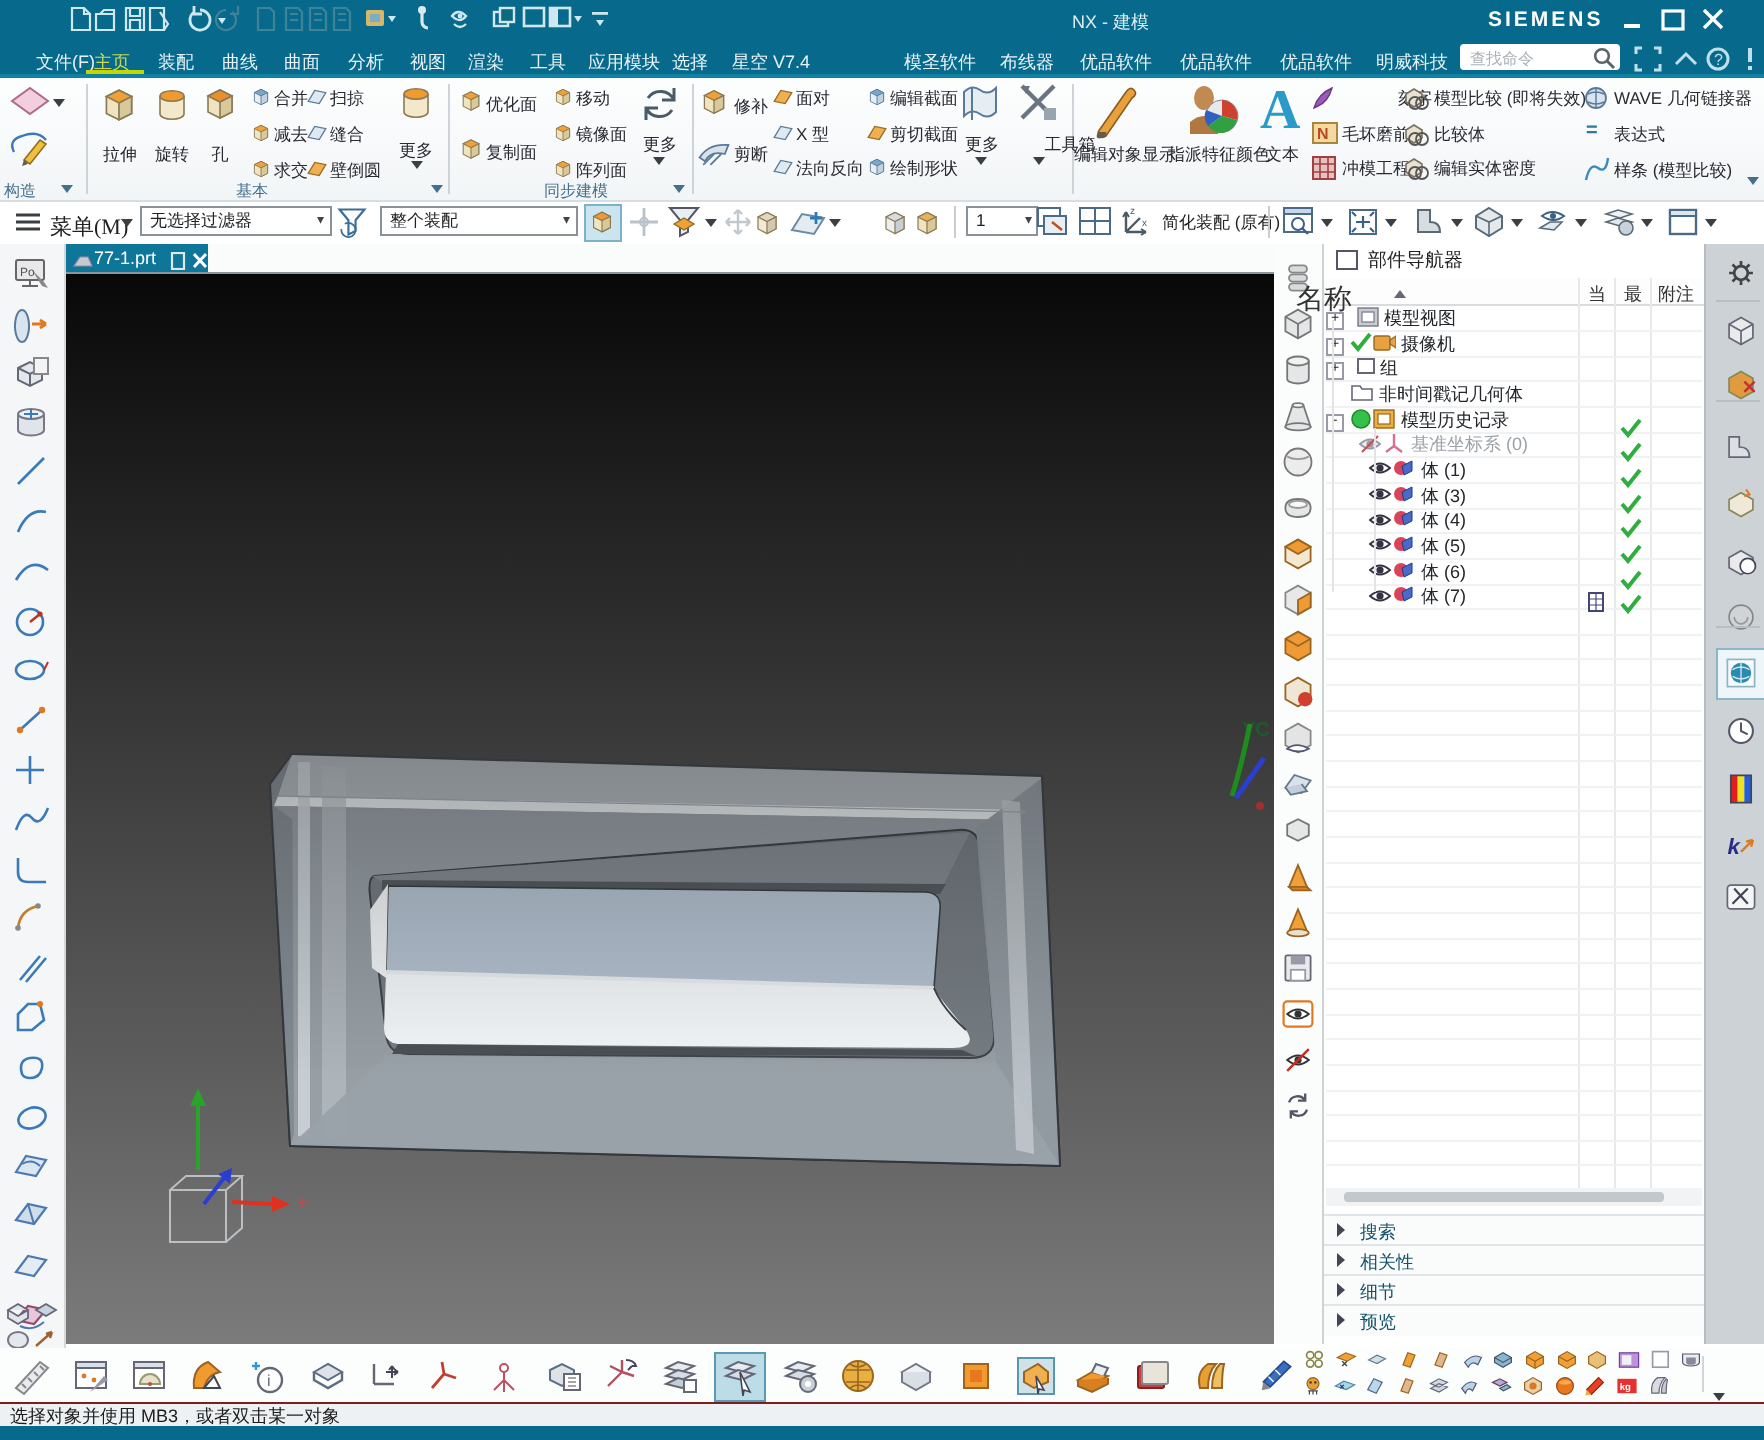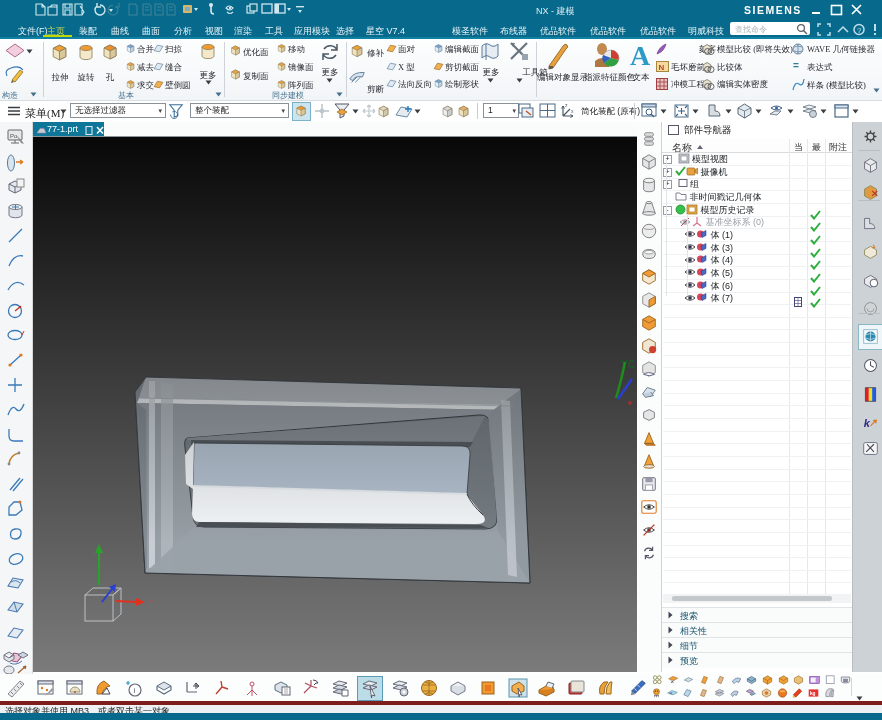--- a/index.html
+++ b/index.html
@@ -3,31 +3,31 @@
 <style>
 html,body{margin:0;padding:0;width:882px;height:720px;overflow:hidden;font-family:"Liberation Sans",sans-serif;}
 .ab{position:absolute;}
 body{position:relative;background:#fff;}
 .titlebar{left:0;top:0;width:882px;height:20px;background:#076a8c;}
 .menubar{left:0;top:20px;width:882px;height:17px;background:#076a8c;border-bottom:2px solid #0f81a3;}
 .mtab{position:absolute;top:25px;color:#e6f2f6;font-size:9px;white-space:nowrap;}
 .ribbon{left:0;top:39px;width:882px;height:61px;background:linear-gradient(#fdfefe,#f2f5f7);border-bottom:1px solid #d8dde1;}
 .rsep{position:absolute;top:42px;width:1px;height:55px;background:#cdd3d8;}
 .rlbl{position:absolute;top:90px;font-size:8px;color:#44708e;white-space:nowrap;}
-.rtxt{position:absolute;font-size:8.5px;color:#2a2a33;white-space:nowrap;font-family:Liberation Serif, serif;}
+.rtxt{position:absolute;font-size:8.5px;color:#2a2a33;white-space:nowrap;}
 .blbl{position:absolute;font-size:8.5px;color:#2a2a33;white-space:nowrap;text-align:center;}
 .combo{position:absolute;height:13px;background:#fff;border:1px solid #8a9299;font-size:8.5px;color:#222;line-height:13px;padding-left:4px;}
 .doctab{position:absolute;left:33px;top:122px;width:71px;height:15px;background:#0e7699;color:#fff;font-size:9px;line-height:15px;}
 .viewport{left:33px;top:137px;width:604px;height:535px;background:linear-gradient(#080808,#7b7b7b);}
 .sidebar{left:0;top:122px;width:32px;height:552px;background:#f4f6f7;border-right:1px solid #d4d8db;}
 .resbar{left:638px;top:122px;width:23px;height:550px;background:#fbfcfc;}
 .panel{left:661px;top:122px;width:191px;height:550px;background:#fff;}
 .rstrip{left:852px;top:122px;width:30px;height:550px;background:#cdd2d6;border-left:1px solid #b6bcc1;}
 .btoolbar{left:0;top:674px;width:882px;height:27px;background:#fcfdfd;}
-.statusbar{left:0;top:701px;width:882px;height:12px;background:#edf1f3;border-top:4px solid #7f1d1d;font-size:9px;color:#1d1d1d;}
+.statusbar{left:0;top:701px;width:882px;height:12px;background:#edf1f3;border-top:1px solid #7f1d1d;font-size:9px;color:#1d1d1d;}
 .tealfoot{left:0;top:713px;width:882px;height:7px;background:#076a8c;}
 .treerow{position:absolute;font-size:9px;color:#23272b;white-space:nowrap;height:13px;line-height:13px;}
 .sect{position:absolute;left:665px;width:183px;font-size:9px;color:#14526b;}
 svg{display:block;}
 </style></head>
 <body>
 <div class="ab titlebar"></div>
 <div class="ab" style="left:6px;top:4px;color:#fff;font-size:12.5px;font-weight:bold;letter-spacing:0.5px;margin-top:17px;">NX</div>
 <div class="ab" style="left:536px;top:5px;color:#dcedf2;font-size:9px;">NX - 建模</div>
 <div class="ab" style="left:744px;top:4px;color:#fff;font-size:10.5px;font-weight:bold;letter-spacing:1.5px;">SIEMENS</div>
@@ -231,21 +231,21 @@
 <svg class="ab" style="left:349px;top:43px" width="16" height="16" viewBox="0 0 20 20">
 <path d="M4 6 L10 3 L16 6 L16 14 L10 17 L4 14 Z" fill="#efe3c0" stroke="#8a7a55" stroke-width="0.8"></path>
 <path d="M4 6 L10 3 L16 6 L10 9 Z" fill="#f0a035" stroke="#8a7a55" stroke-width="0.8"></path>
 <path d="M10 9 L16 6 L16 14 L10 17 Z" fill="#d8c89a" stroke="#8a7a55" stroke-width="0.8"></path>
 </svg>
 <div class="rtxt" style="left:367px;top:48px">修补</div>
 <svg class="ab" style="left:348px;top:68px" width="18" height="18" viewBox="0 0 20 20">
 <path d="M2 12 q5 -8 16 -7 l-2 5 q-8 -2 -11 4 z" fill="#d9e2ea" stroke="#5a7a99" stroke-width="1"></path>
 <path d="M4 16 l6 -6 M8 16 l6 -6" stroke="#5a7a99" stroke-width="1"></path>
   </svg>
-<div class="rtxt" style="left:367px;top:84px">剪断</div>
+<div class="rtxt" style="left:367px;top:72px">剪断</div>
 <svg class="ab" style="left:386px;top:43.0px" width="11" height="11" viewBox="0 0 20 20">
     <path d="M2 14 L8 4 L18 6 L12 16 Z" fill="#f0b050" stroke="#9a6a25" stroke-width="1.2"></path>
   </svg>
 <div class="rtxt" style="left:398px;top:44.0px">面对</div>
 <svg class="ab" style="left:386px;top:60.5px" width="11" height="11" viewBox="0 0 20 20">
     <path d="M2 14 L8 4 L18 6 L12 16 Z" fill="#dfe9f2" stroke="#5a7a99" stroke-width="1.2"></path>
   </svg>
 <div class="rtxt" style="left:398px;top:61.5px">X 型</div>
 <svg class="ab" style="left:386px;top:78.0px" width="11" height="11" viewBox="0 0 20 20">
     <path d="M2 14 L8 4 L18 6 L12 16 Z" fill="#dfe9f2" stroke="#5a7a99" stroke-width="1.2"></path>
@@ -729,21 +729,21 @@
   </svg>
 <svg class="ab" style="left:640px;top:544px" width="18" height="18" viewBox="0 0 20 20">
     <path d="M5 8 a5 5 0 0 1 9 -1 M14 3 v4 h-4 M15 12 a5 5 0 0 1 -9 1 M6 17 v-4 h4" fill="none" stroke="#556" stroke-width="1.3"></path>
   </svg>
 <div class="ab panel"></div>
 <svg class="ab" style="left:668px;top:125px" width="11" height="10" viewBox="0 0 11 10">
     <rect x="0.5" y="0.5" width="10" height="9" fill="#fff" stroke="#556"></rect>
   </svg>
 <div class="ab" style="left:684px;top:124px;font-size:9.5px;color:#222;">部件导航器</div>
 <div class="ab" style="left:661px;top:139px;width:191px;height:13px;background:#fdfdfd;border-bottom:1px solid #d8dcdf;"></div>
-<div class="ab" style="left:672px;top:141px;font-size:10px;color:#333;">名称</div>
+<div class="ab" style="left:648px;top:141px;font-size:14px;color:#333;">名称</div>
 <svg class="ab" style="left:696px;top:144px" width="8" height="6" viewBox="0 0 8 6">
     <path d="M1 5 L7 5 L4 1 Z" fill="#667"></path>
   </svg>
 <div class="ab" style="left:794px;top:141px;font-size:9px;color:#333;">当</div>
 <div class="ab" style="left:812px;top:141px;font-size:9px;color:#333;">最</div>
 <div class="ab" style="left:829px;top:141px;font-size:9px;color:#333;">附注</div>
 <div class="ab" style="left:789px;top:139px;width:1px;height:455px;background:#e6e9eb;"></div>
 <div class="ab" style="left:807px;top:139px;width:1px;height:455px;background:#e6e9eb;"></div>
 <div class="ab" style="left:825px;top:139px;width:1px;height:455px;background:#e6e9eb;"></div>
 <div class="ab" style="left:663px;top:165.0px;width:188px;height:1px;background:#f0f1f2;"></div>

